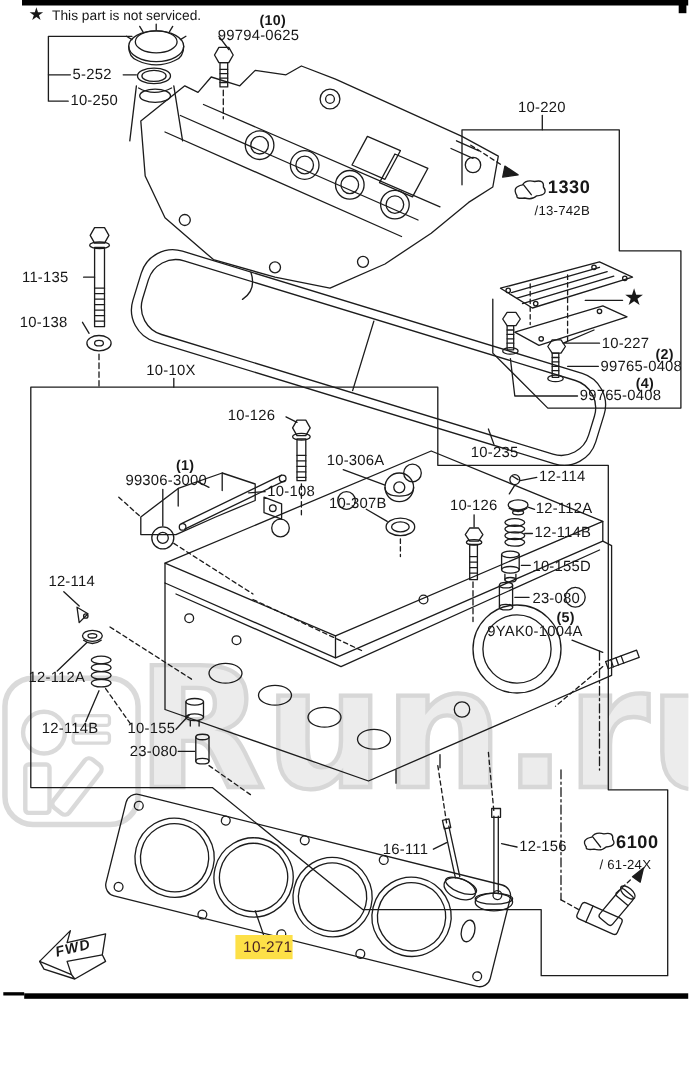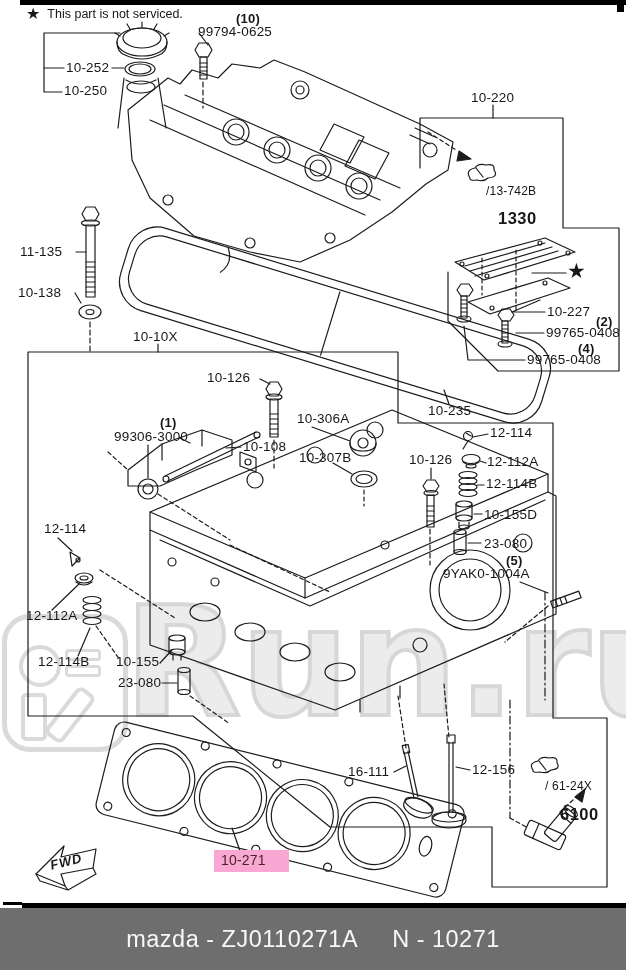--- a/index.html
+++ b/index.html
@@ -4,24 +4,24 @@
 <style>
   html,body{margin:0;padding:0;background:#ffffff;}
   .stage{position:relative;width:626px;height:970px;background:#ffffff;overflow:hidden;
          font-family:"Liberation Sans",sans-serif;color:#171717;}
   .topbar{position:absolute;left:20px;top:0;width:606px;height:5px;background:#000;}
   .topbar-tick{position:absolute;left:617px;top:0;width:7px;height:12px;background:#000;}
   .note{position:absolute;left:26px;top:6px;font-size:12.5px;display:flex;gap:7px;align-items:center;}
   .note .star{font-size:16px;line-height:1;}
   .lbl{position:absolute;font-size:13.5px;line-height:1.05;white-space:nowrap;letter-spacing:.2px;}
   .qty{font-size:13px;font-weight:bold;}
-  .big{font-size:16.5px;font-weight:bold;letter-spacing:.5px;margin-top:48px;}
+  .big{font-size:16.5px;font-weight:bold;letter-spacing:.5px;}
   .sub{font-size:12px;}
   .star2{position:absolute;font-size:21px;line-height:1;}
-  .hl{background:#f9a8d4;padding:3px 23px 4px 7px;color:#4a2323;font-size:14px;}
+  .hl{background:#fde047;padding:3px 0 4px 7px;color:#4a2323;font-size:14px;}
   .fwd{position:absolute;left:50px;top:854px;font-size:13px;font-weight:bold;font-style:italic;
        transform:rotate(-14deg);letter-spacing:1px;}
   .watermark{position:absolute;left:0;top:588px;width:626px;height:200px;pointer-events:none;}
   .wm-logo{position:absolute;left:2px;top:26px;width:116px;height:128px;border:5px solid #dadada;border-radius:28px;}
   .wm-bulb{position:absolute;left:12px;top:26px;width:34px;height:34px;border:4px solid #dadada;border-radius:50%;}
   .wm-bar{position:absolute;left:58px;width:30px;height:6px;border:3px solid #dadada;border-radius:4px;}
   .wm-bottle{position:absolute;left:14px;top:74px;width:18px;height:40px;border:4px solid #dadada;border-radius:5px;}
   .wm-shock{position:absolute;left:52px;top:66px;width:14px;height:52px;border:4px solid #dadada;border-radius:7px;transform:rotate(38deg);}
   .wm-text{position:absolute;left:124px;top:-14px;font-size:152px;font-weight:bold;letter-spacing:0px;
            color:#ececec;-webkit-text-stroke:4px #d7d7d7;font-family:"DejaVu Sans",sans-serif;}
@@ -379,21 +379,21 @@
 
   <div class="topbar"></div>
   <div class="topbar-tick"></div>
   <div class="note">
     <span class="star">★</span>
     <span>This part is not serviced.</span>
   </div>
 
   <div class="lbl qty" style="left:236px;top:12px">(10)</div>
   <div class="lbl" style="left:198px;top:25px">99794-0625</div>
-  <div class="lbl" style="left:66px;top:61px">10-252</div>
+  <div class="lbl" style="left:66px;top:61px">5-252</div>
   <div class="lbl" style="left:64px;top:84px">10-250</div>
   <div class="lbl" style="left:471px;top:91px">10-220</div>
   <div class="lbl big" style="left:498px;top:162px">1330</div>
   <div class="lbl sub" style="left:486px;top:185px">/13-742B</div>
   <div class="star2" style="left:567px;top:260px">★</div>
   <div class="lbl" style="left:547px;top:305px">10-227</div>
   <div class="lbl qty" style="left:596px;top:315px">(2)</div>
   <div class="lbl" style="left:546px;top:326px">99765-0408</div>
   <div class="lbl qty" style="left:578px;top:342px">(4)</div>
   <div class="lbl" style="left:527px;top:353px">99765-0408</div>
@@ -422,18 +422,14 @@
   <div class="lbl" style="left:118px;top:676px">23-080</div>
   <div class="lbl" style="left:348px;top:765px">16-111</div>
   <div class="lbl" style="left:472px;top:763px">12-156</div>
   <div class="lbl big" style="left:560px;top:758px">6100</div>
   <div class="lbl sub" style="left:545px;top:780px">/ 61-24X</div>
   <div class="lbl hl" style="left:214px;top:850px">10-271</div>
   <div class="fwd">FWD</div>
 
   <div class="blackline1"></div>
   <div class="blackline2"></div>
-  <div class="footer">
-    <span>mazda - ZJ0110271A</span>
-    <span>N - 10271</span>
-  </div>
 
 </div>
 
 </body></html>

